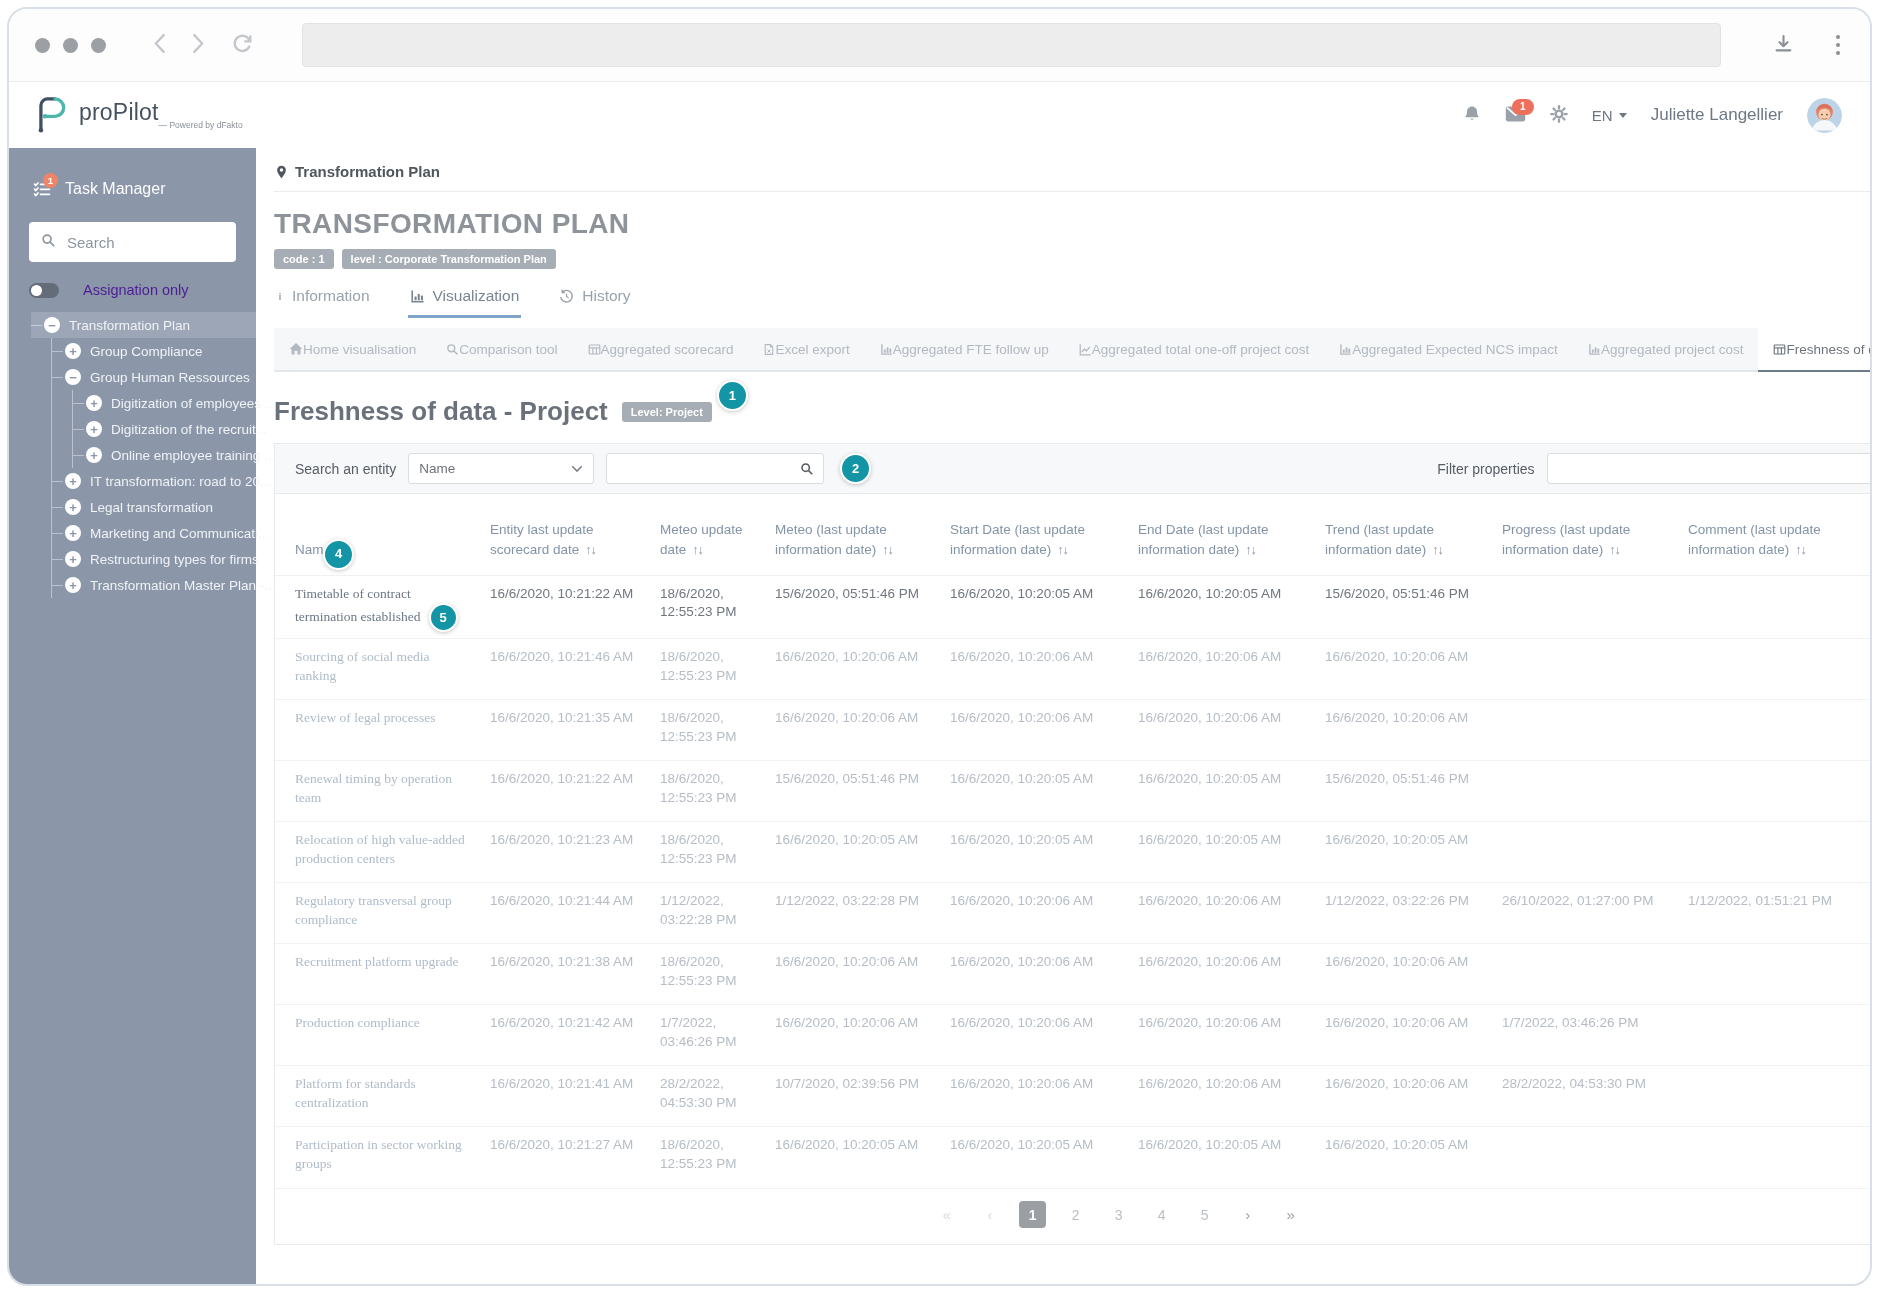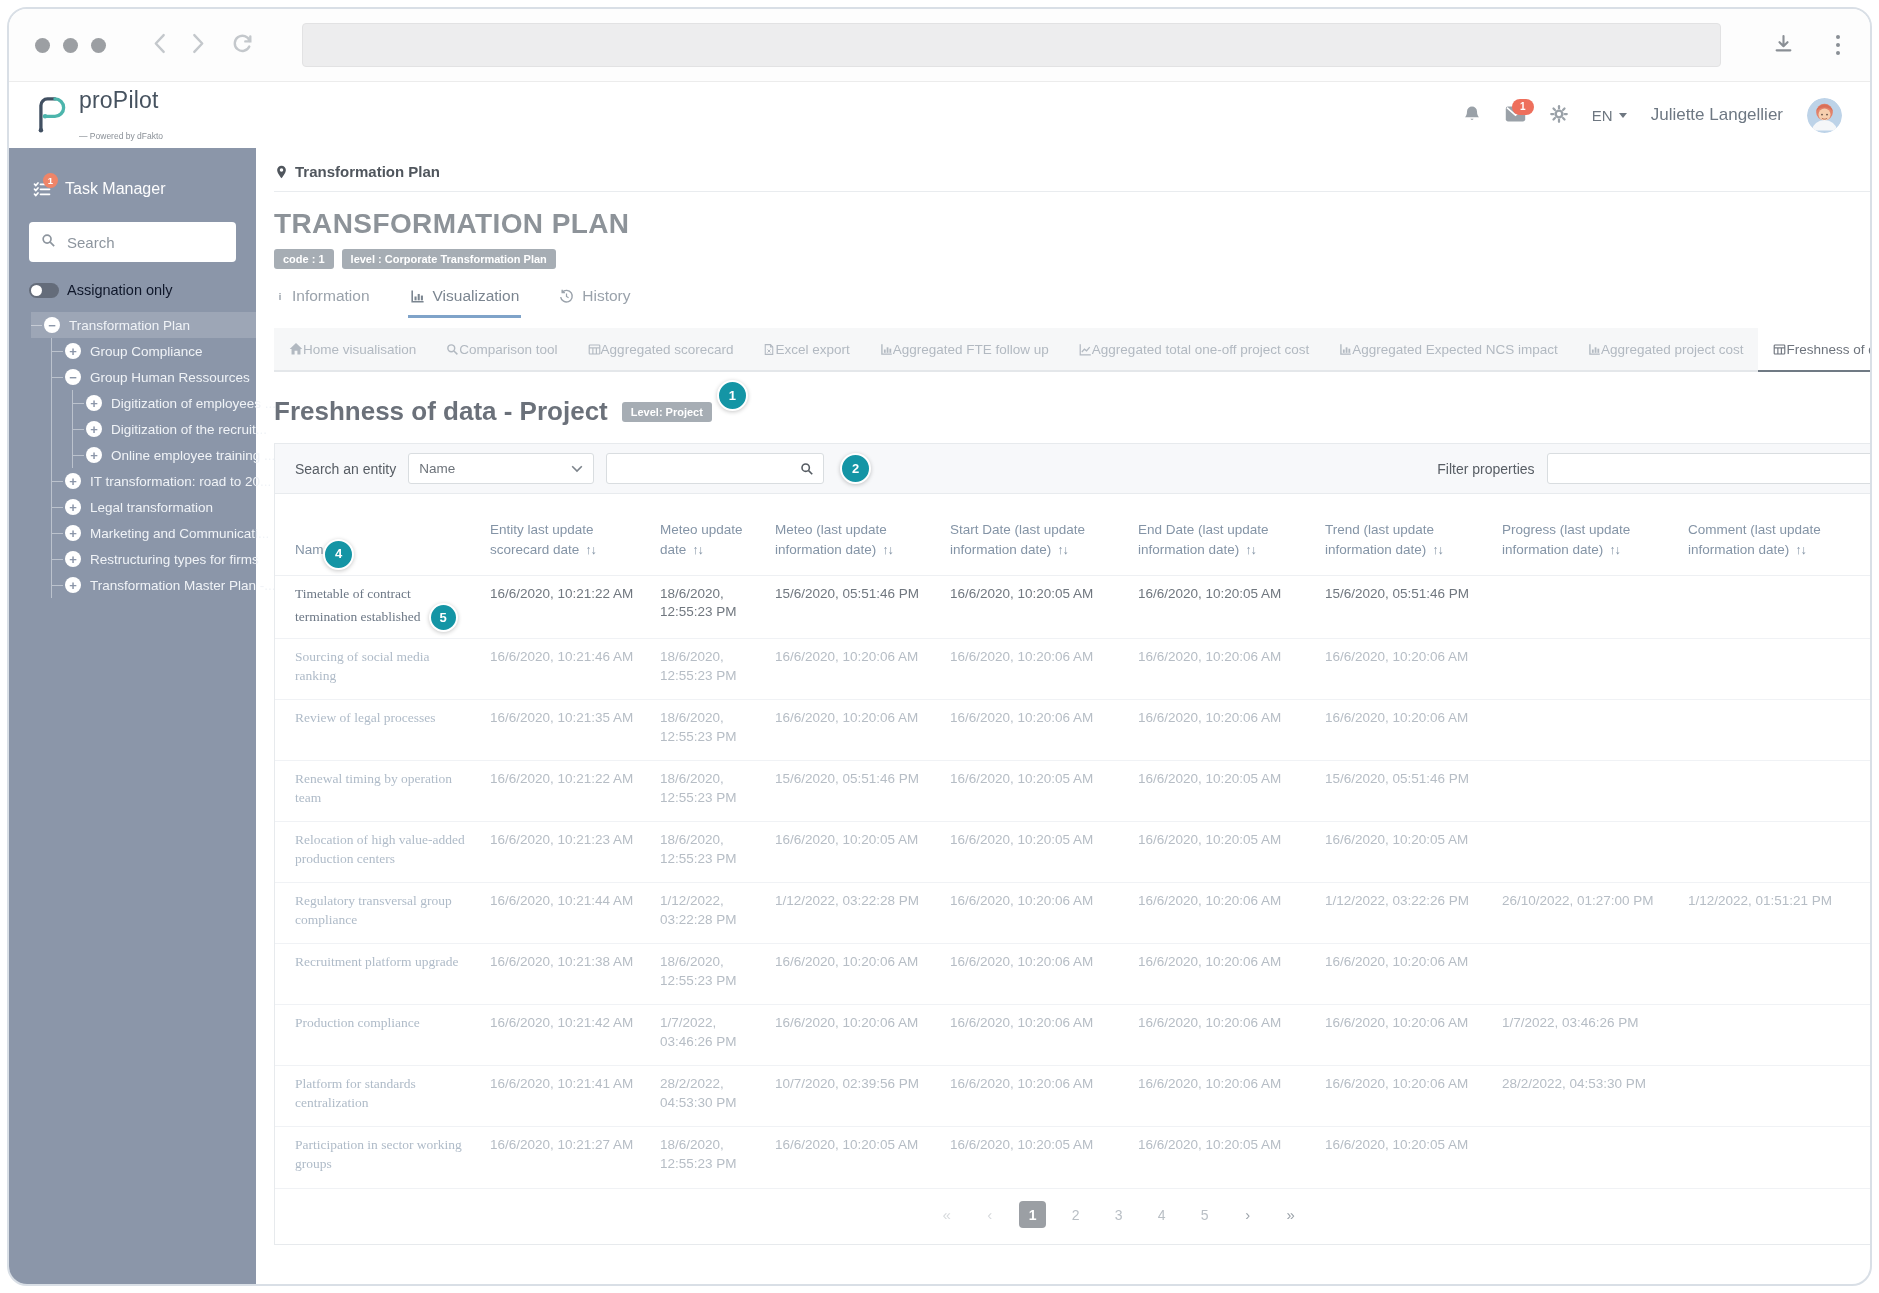--- a/index.html
+++ b/index.html
@@ -12,21 +12,21 @@
   .win-dots span{width:15px;height:15px;border-radius:50%;background:#9c9fa3;}
   .nav-btn{background:none;border:none;color:#c4c8cc;padding:0;margin:0 13px;cursor:pointer;display:flex;align-items:center;}
   .url-bar{flex:1;height:42px;background:#ededee;border:1px solid #e2e2e3;border-radius:4px;margin:0 40px 0 36px;}
   .right-chrome{display:flex;align-items:center;gap:26px;color:#8a8f95;}
   .kebab{display:flex;flex-direction:column;gap:3.5px;background:none;border:none;cursor:pointer;padding:4px;}
   .kebab i{width:4.5px;height:4.5px;border-radius:50%;background:#8a8f95;display:block;}
 
   
   .app-header{height:66px;display:flex;align-items:center;justify-content:space-between;padding:0 28px 0 22px;background:#fff;}
   .brand{display:flex;align-items:center;gap:10px;}
-  .brand-text{display:flex;flex-direction:column;line-height:1;}
+  .brand-text{display:flex;flex-direction:row;line-height:1;}
   .brand-name{font-size:23px;color:#46525f;letter-spacing:.2px;}
   .brand-sub{font-size:8.5px;color:#8a9097;margin-top:20px;}
   .header-right{display:flex;align-items:center;gap:24px;color:#9aa1a8;}
   .hbtn{background:none;border:none;padding:0;cursor:pointer;color:#9aa1a8;position:relative;display:flex;align-items:center;}
   .count-badge{position:absolute;top:-7px;right:-8px;min-width:16px;height:16px;border-radius:9px;background:#ee6f5c;color:#fff;font-size:10px;font-weight:bold;display:flex;align-items:center;justify-content:center;padding:0 3px;}
   .lang{display:flex;align-items:center;gap:6px;font-size:15px;color:#6e7781;}
   .caret{width:0;height:0;border-left:4.5px solid transparent;border-right:4.5px solid transparent;border-top:5px solid #6e7781;}
   .user-name{font-size:17px;color:#6e7883;}
   .avatar{width:35px;height:35px;border-radius:50%;overflow:hidden;flex:0 0 auto;}
 
@@ -35,21 +35,21 @@
   .sidebar{width:247px;flex:0 0 247px;background:#8b96a9;color:#eef1f5;padding-top:20px;box-sizing:border-box;}
   .main{flex:1;padding:0 19px 0 18px;box-sizing:border-box;}
 
   
   .side-item{display:flex;align-items:center;gap:14px;padding:12px 24px;font-size:16px;color:#fdfdfe;cursor:pointer;}
   .side-item .icon{color:#fff;position:relative;display:flex;}
   .tm-badge{position:absolute;top:-8px;right:-7px;min-width:15px;height:15px;border-radius:8px;background:#ef8568;color:#fff;font-size:9.5px;font-weight:bold;display:flex;align-items:center;justify-content:center;}
   .side-search{margin:12px 20px 16px 20px;height:40px;background:#fff;border-radius:4px;display:flex;align-items:center;padding:0 12px;gap:9px;color:#8d959e;}
   .side-search input{border:none;outline:none;font-size:15px;color:#555;width:100%;font-family:inherit;background:transparent;}
   .side-search input::placeholder{color:#8d959e;}
-  .assign-row{display:flex;align-items:center;gap:8px;padding:4px 20px 14px 20px;font-size:14.5px;color:#0f172a;}
+  .assign-row{display:flex;align-items:center;gap:24px;padding:4px 20px 14px 20px;font-size:14.5px;color:#4c1d95;}
   .toggle{width:30px;height:15px;border-radius:8px;background:rgba(0,0,0,.28);position:relative;cursor:pointer;flex:0 0 auto;}
   .toggle i{position:absolute;left:2px;top:2px;width:11px;height:11px;border-radius:50%;background:#fff;}
   .tree{margin-left:22px;font-size:13.5px;}
   .tree-item{position:relative;display:flex;align-items:center;gap:9px;padding:5px 8px 5px 13px;cursor:pointer;white-space:nowrap;}
   .tree-item::before{content:"";position:absolute;left:0;top:50%;width:11px;height:1px;background:rgba(255,255,255,.42);}
   .tree-item.selected{background:rgba(255,255,255,.16);}
   .tree-children{margin-left:20px;border-left:1px solid rgba(255,255,255,.42);}
   .expander{width:16px;height:16px;border-radius:50%;background:#fff;color:#8b96a9;font-size:13px;font-weight:bold;display:flex;align-items:center;justify-content:center;line-height:1;flex:0 0 auto;}
   .tree-label{color:#f0f3f7;}
 

